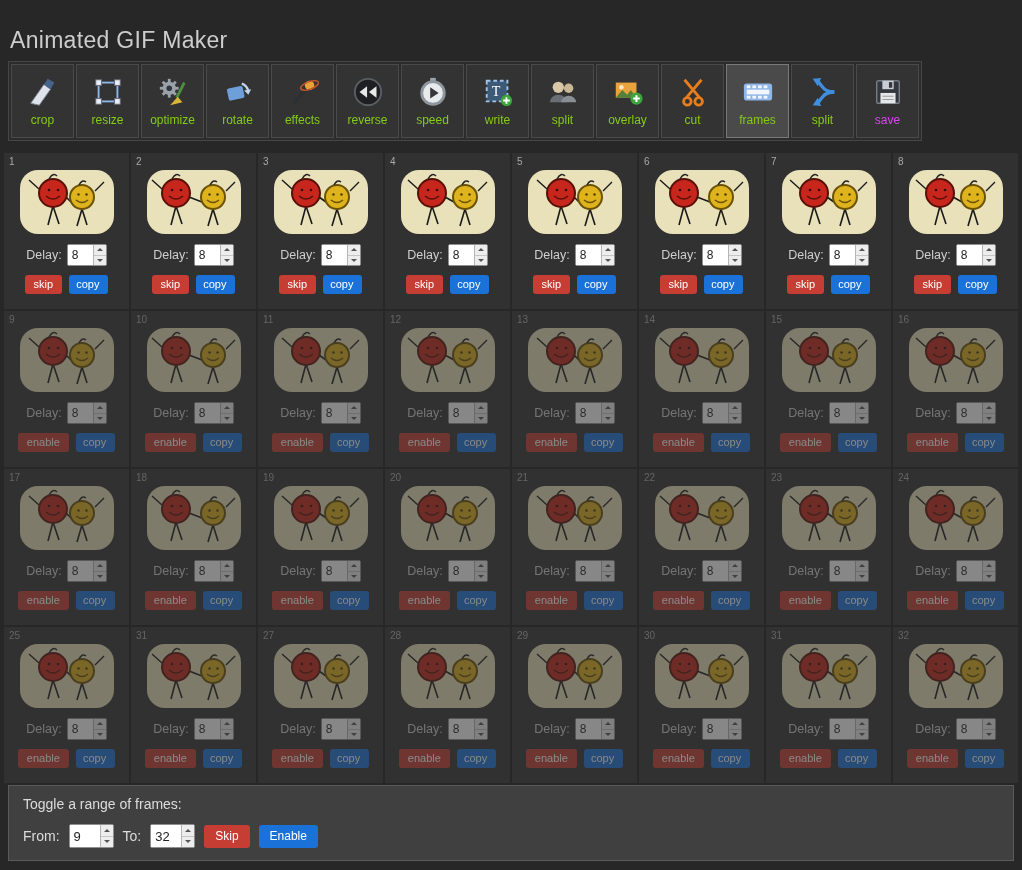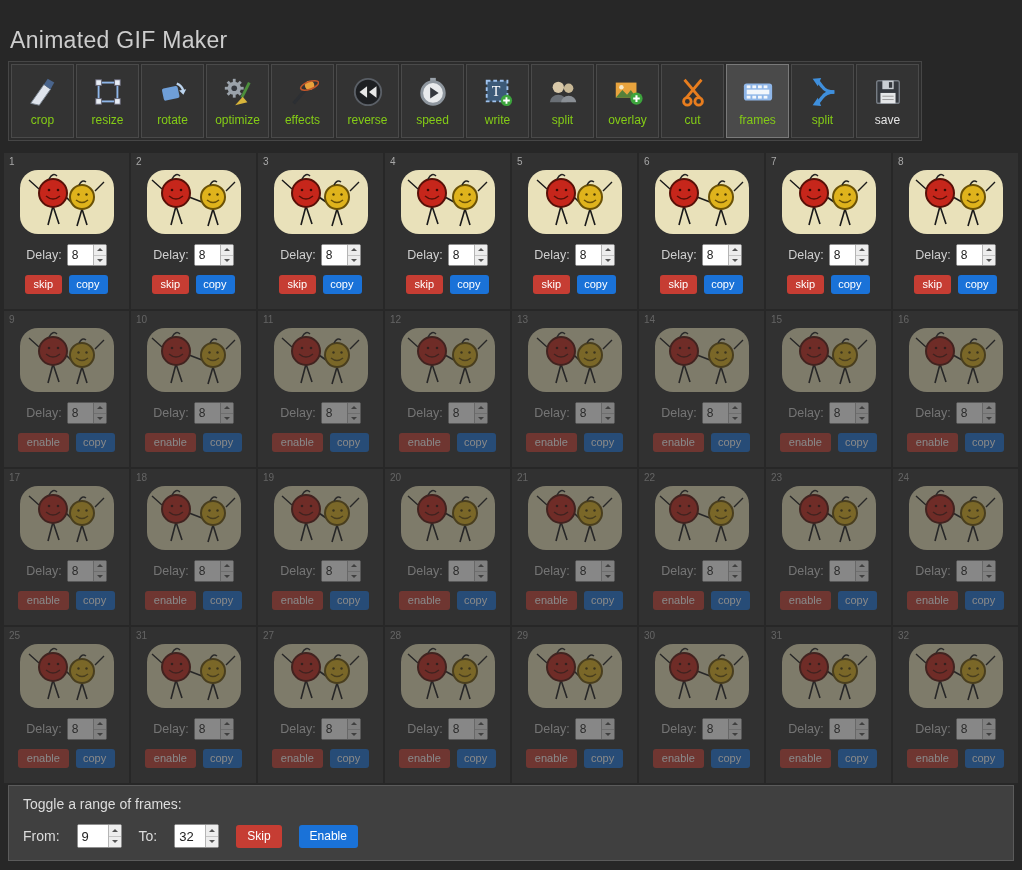--- a/index.html
+++ b/index.html
@@ -84,21 +84,21 @@
   .tile.skipped .delay-row,
   .tile.skipped .btn-row { opacity:.42; }
   
   .range-panel {
     margin:0 8px 0;
     border:1px solid #5b5b5b;
     background:#404040;
     padding:10px 14px 12px;
   }
   .range-title { font-size:14px; color:#dcdcdc; margin-bottom:12px; }
-  .range-row { display:flex; align-items:center; gap:17px; font-size:14px; color:#dcdcdc; }
+  .range-row { display:flex; align-items:center; gap:9px; font-size:14px; color:#dcdcdc; }
   .range-row .spin { height:24px; }
   .range-row .spin input { width:30px; font-size:13px; }
   .range-row .btn { font-size:12px; padding:4px 11px 5px; }
 </style>
 </head>
 <body>
 
 
 
 <div class="page-title">Animated GIF Maker</div>
@@ -123,47 +123,47 @@
             <rect x="4" y="24" width="6" height="6"></rect>
             <rect x="24" y="24" width="6" height="6"></rect>
           </g>
         </svg>
       </span>
       <span class="tb-label">resize</span>
     </div>
     <div class="tb-btn">
       <span class="tb-icon">
         <svg viewBox="0 0 34 34" width="32" height="32">
-          <rect x="6" y="12" width="17" height="13" rx="2" fill="#6f9fd8" transform="rotate(-12 14 18)"></rect>
-          <path d="M21 8 a11 11 0 0 1 7 8" fill="none" stroke="#bcd4ee" stroke-width="2.5"></path>
-          <path d="M31 14 l-3 6 -4.5 -4.5 z" fill="#bcd4ee"></path>
-        </svg>
-      </span>
-      <span class="tb-label">rotate</span>
-    </div>
-    <div class="tb-btn">
-      <span class="tb-icon">
-        <svg viewBox="0 0 34 34" width="32" height="32">
           <g stroke="#9aa2aa" stroke-width="3">
             <line x1="13" y1="3" x2="13" y2="8"></line>
             <line x1="13" y1="18" x2="13" y2="23"></line>
             <line x1="3" y1="13" x2="8" y2="13"></line>
             <line x1="18" y1="13" x2="23" y2="13"></line>
             <line x1="6" y1="6" x2="9" y2="9"></line>
             <line x1="17" y1="17" x2="20" y2="20"></line>
             <line x1="20" y1="6" x2="17" y2="9"></line>
             <line x1="6" y1="20" x2="9" y2="17"></line>
           </g>
           <circle cx="13" cy="13" r="7" fill="#9aa2aa"></circle>
           <circle cx="13" cy="13" r="3" fill="#34383e"></circle>
           <line x1="29" y1="7" x2="21" y2="23" stroke="#4d8f3c" stroke-width="3"></line>
           <path d="M22 22 l-8 9 13 -3 z" fill="#d9b53a"></path>
         </svg>
       </span>
       <span class="tb-label">optimize</span>
+    </div>
+    <div class="tb-btn">
+      <span class="tb-icon">
+        <svg viewBox="0 0 34 34" width="32" height="32">
+          <rect x="6" y="12" width="17" height="13" rx="2" fill="#6f9fd8" transform="rotate(-12 14 18)"></rect>
+          <path d="M21 8 a11 11 0 0 1 7 8" fill="none" stroke="#bcd4ee" stroke-width="2.5"></path>
+          <path d="M31 14 l-3 6 -4.5 -4.5 z" fill="#bcd4ee"></path>
+        </svg>
+      </span>
+      <span class="tb-label">rotate</span>
     </div>
     <div class="tb-btn">
       <span class="tb-icon">
         <svg viewBox="0 0 34 34" width="32" height="32">
           <line x1="7" y1="29" x2="21" y2="13" stroke="#2c2f33" stroke-width="3.5"></line>
           <circle cx="24" cy="10" r="5" fill="#e8a23c"></circle>
           <ellipse cx="24" cy="10" rx="10" ry="4" fill="none" stroke="#c4572a" stroke-width="1.6" transform="rotate(-20 24 10)"></ellipse>
         </svg>
       </span>
       <span class="tb-label">effects</span>
@@ -269,21 +269,21 @@
       <span class="tb-icon">
         <svg viewBox="0 0 34 34" width="32" height="32">
           <rect x="5" y="5" width="24" height="24" rx="2" fill="#34383e" stroke="#767c84" stroke-width="1.5"></rect>
           <rect x="11" y="5" width="12" height="9" fill="#c9ced4"></rect>
           <rect x="18" y="6.5" width="3.5" height="6" fill="#34383e"></rect>
           <rect x="9" y="18" width="16" height="11" fill="#e4e6e8"></rect>
           <line x1="11" y1="21.5" x2="23" y2="21.5" stroke="#999"></line>
           <line x1="11" y1="25" x2="23" y2="25" stroke="#999"></line>
         </svg>
       </span>
-      <span class="tb-label" style="color: #e5e5e5;">save</span>
+      <span class="tb-label" style="color: #d946ef;">save</span>
     </div>
   </div>
 
 <div class="frames-grid">
     <div class="tile">
       <div class="tile-num">1</div>
       <div class="thumb">
         <svg width="100" height="66" viewBox="0 0 100 66">
           <rect x="3" y="1" width="94" height="64" rx="18" fill="#e9e1ba"></rect>
           <path d="M22 20 L12 11 M78 22 L87 13" stroke="#1a1a1a" stroke-width="1.4"></path>

